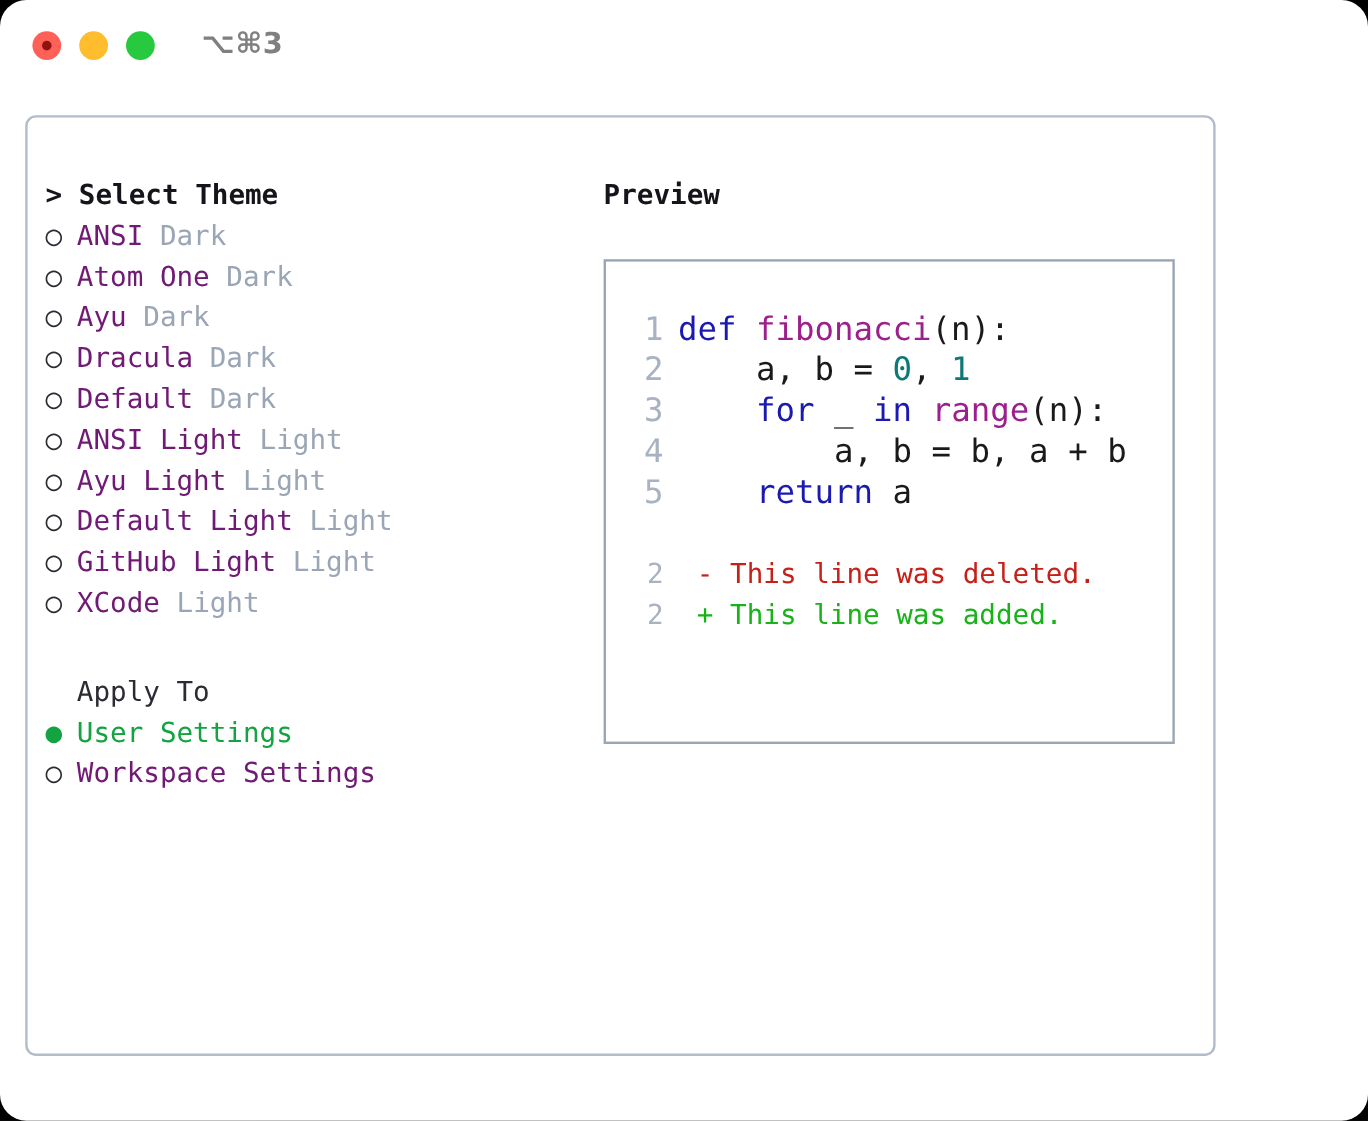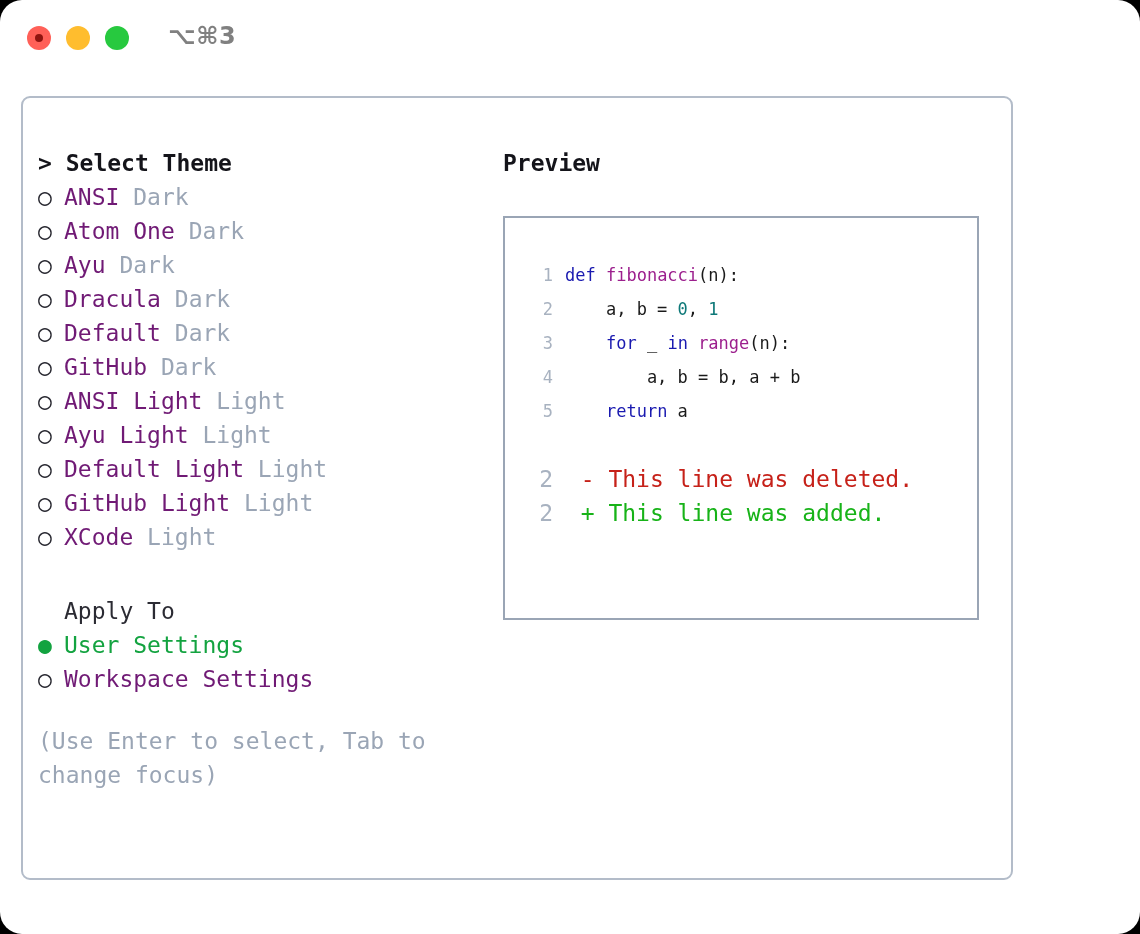--- a/index.html
+++ b/index.html
@@ -160,21 +160,21 @@
     border: 2px solid #9aa5b5;
     box-sizing: border-box;
     background: #ffffff;
     position: relative;
   }
 
   .code-area {
     position: absolute;
     left: 18px;
     top: 40px;
-    font-size: 17px;
+    font-size: 27px;
     line-height: 34px;
     white-space: pre;
   }
 
   .ln {
     display: inline-block;
     width: 30px;
     text-align: right;
     color: #a8b2c0;
   }
@@ -217,38 +217,36 @@
       <div class="left-col">
 
         <div class="row heading">&gt; Select Theme</div>
 
         <div id="theme-list">
             <div class="row"><span class="marker">○</span><span class="name">ANSI</span><span class="tag"> Dark</span></div>
             <div class="row"><span class="marker">○</span><span class="name">Atom One</span><span class="tag"> Dark</span></div>
             <div class="row"><span class="marker">○</span><span class="name">Ayu</span><span class="tag"> Dark</span></div>
             <div class="row"><span class="marker">○</span><span class="name">Dracula</span><span class="tag"> Dark</span></div>
             <div class="row"><span class="marker">○</span><span class="name">Default</span><span class="tag"> Dark</span></div>
-            <div class="row"><span class="marker">○</span><span class="name">GitHub</span><span class="tag"> Dark</span></div>
             <div class="row"><span class="marker">○</span><span class="name">ANSI Light</span><span class="tag"> Light</span></div>
             <div class="row"><span class="marker">○</span><span class="name">Ayu Light</span><span class="tag"> Light</span></div>
             <div class="row"><span class="marker">○</span><span class="name">Default Light</span><span class="tag"> Light</span></div>
             <div class="row"><span class="marker">○</span><span class="name">GitHub Light</span><span class="tag"> Light</span></div>
             <div class="row"><span class="marker">○</span><span class="name">XCode</span><span class="tag"> Light</span></div>
           </div>
 
         <div class="section-gap"></div>
 
         <div class="row"><span class="marker blank">&nbsp;&nbsp;</span><span>Apply To</span></div>
 
         <div id="apply-list">
             <div class="row"><span class="marker dot-on">●</span><span class="name sel">User Settings</span></div>
             <div class="row"><span class="marker">○</span><span class="name">Workspace Settings</span></div>
           </div>
 
-        <div class="hint">(Use Enter to select, Tab to change focus)</div>
       </div>
 
       <div class="right-col">
         <div class="preview-title">Preview</div>
 
         <div class="preview-box">
           <div class="code-area" id="code-area"><div><span class="ln">1</span><span class="gut"> </span><span class="k">def </span><span class="fn">fibonacci</span><span class="pl">(n):</span></div><div><span class="ln">2</span><span class="gut"> </span><span class="pl">    a, b = </span><span class="num">0</span><span class="pl">, </span><span class="num">1</span></div><div><span class="ln">3</span><span class="gut"> </span><span class="pl">    </span><span class="k">for</span><span class="pl"> _ </span><span class="k">in</span><span class="pl"> </span><span class="fn">range</span><span class="pl">(n):</span></div><div><span class="ln">4</span><span class="gut"> </span><span class="pl">        a, b = b, a + b</span></div><div><span class="ln">5</span><span class="gut"> </span><span class="pl">    </span><span class="k">return</span><span class="pl"> a</span></div></div>
           <div class="diff-area" id="diff-area"><div><span class="ln">2</span><span class="d-del">  - This line was deleted.</span></div><div><span class="ln">2</span><span class="d-add">  + This line was added.</span></div></div>
         </div>
       </div>

